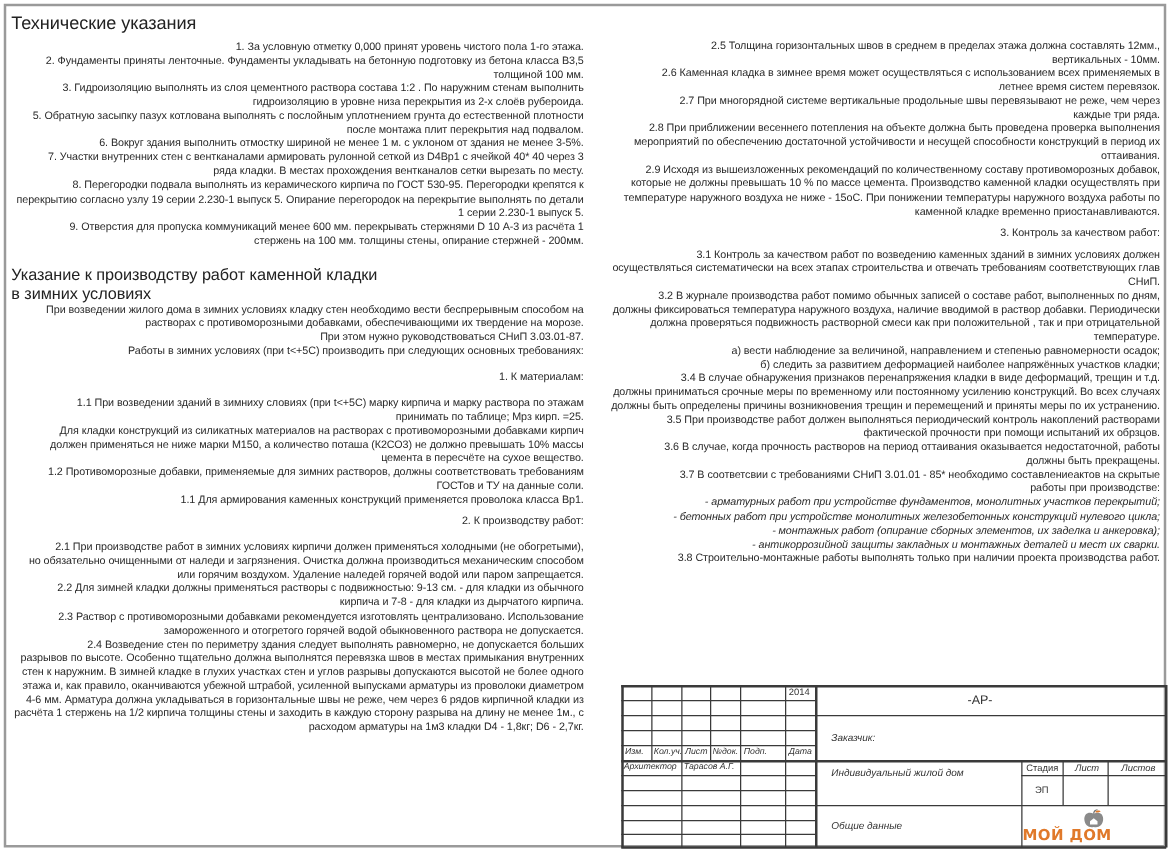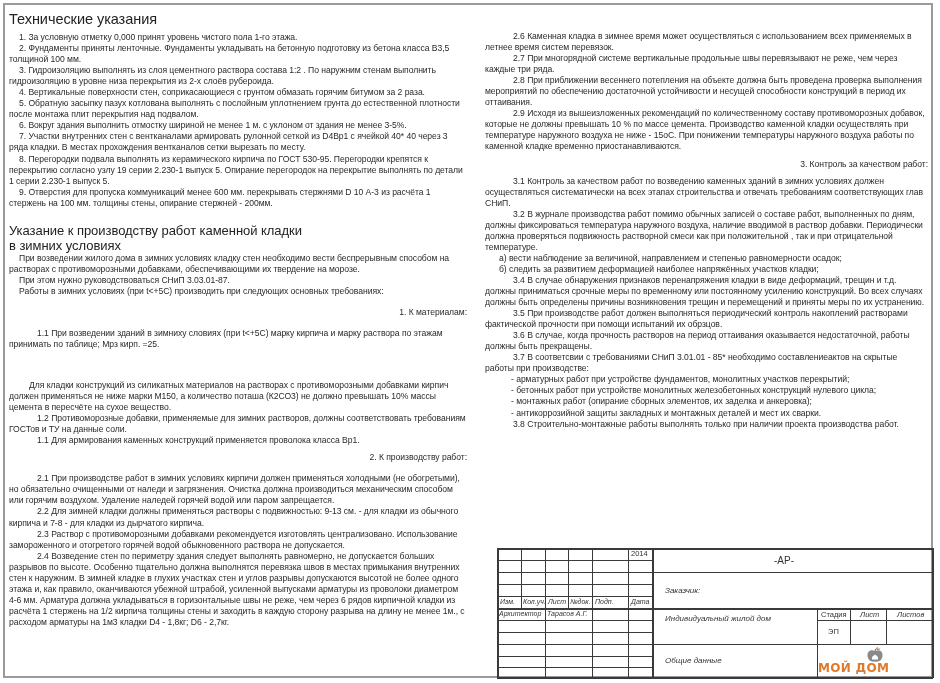--- a/index.html
+++ b/index.html
@@ -9,26 +9,26 @@
     position: absolute; left: 3px; top: 3px; width: 930px; height: 675px;
     border: 2px solid #9a9a9a; border-bottom-width: 2px;
   }
   .col {
     position: absolute; font-size: 8.6px; line-height: 11.05px; letter-spacing: -0.05px;
   }
   .col-left { left: 9px; top: 10px; width: 458px; }
   .col-right { left: 485px; top: 31px; width: 443px; }
   .h-main { font-size: 14.5px; line-height: 18px; text-align: left; color: #222; font-weight: normal; }
   .h-sub { font-size: 8.6px; line-height: 11px; text-align: right; }
-  p { margin: 0; }
+  p { margin: 0; text-align: right; }
   .ind1 { text-indent: 10px; }
   .ind2 { text-indent: 28px; }
   .ind3 { text-indent: 26px; }
   .sub-item { padding-left: 14px; }
-  .dash-item { text-indent: 26px; }
+  .dash-item { text-indent: 26px; font-style: italic; }
   .gap-s { height: 6px; }
   .gap-m { height: 10px; }
   .gap-l { height: 14px; }
 
   
   .stamp { position: absolute; left: 497px; top: 548px; width: 360px; height: 130px; }
   .stamp .ln { position: absolute; background: #3a3a3a; }
   .stamp .cell-text { position: absolute; font-family: "Liberation Sans", sans-serif; color: #333; white-space: nowrap; }
   .it { font-style: italic; }
   .logo { position: absolute; left: 338px; top: 100px; width: 96px; height: 30px; }
@@ -39,53 +39,53 @@
 <body>
 
 <div class="sheet-frame"></div>
 
 <div class="col col-left">
   <h1 class="h-main" style="margin-bottom:4px;">Технические указания</h1>
   <div>
     <p class="ind1">1.  За условную отметку 0,000 принят уровень чистого пола 1-го этажа.</p>
     <p class="ind1">2.  Фундаменты приняты ленточные. Фундаменты укладывать на бетонную подготовку из бетона класса В3,5 толщиной 100 мм.</p>
     <p class="ind1">3.  Гидроизоляцию выполнять  из слоя  цементного раствора  состава 1:2 .  По наружним стенам выполнить гидроизоляцию в уровне низа перекрытия из 2-х слоёв рубероида.</p>
-    <p class="ind1">4.  Вертикальные поверхности стен, соприкасающиеся с грунтом обмазать горячим битумом за 2 раза.</p>
     <p class="ind1">5.  Обратную засыпку пазух котлована выполнять с послойным уплотнением грунта до естественной плотности после монтажа плит перекрытия над подвалом.</p>
     <p class="ind1">6.  Вокруг здания выполнить отмостку шириной не менее 1 м. с уклоном от здания не менее 3-5%.</p>
     <p class="ind1">7.  Участки внутренних стен с вентканалами армировать рулонной сеткой из D4Вр1  с ячейкой 40* 40 через 3 ряда кладки.  В местах прохождения вентканалов сетки вырезать по месту.</p>
     <p class="ind1">8. Перегородки подвала выполнять из керамического кирпича по ГОСТ 530-95.  Перегородки крепятся к перекрытию согласно узлу 19 серии 2.230-1 выпуск 5.  Опирание перегородок на перекрытие выполнять по детали 1 серии 2.230-1 выпуск 5.</p>
     <p class="ind1">9. Отверстия для пропуска коммуникаций менее 600 мм. перекрывать стержнями D 10 А-3 из расчёта 1 стержень на 100 мм. толщины стены, опирание стержней - 200мм.</p>
   </div>
 
   <div class="gap-l"></div>
   <h2 class="h-main" style="font-size:13px; line-height:15px;">Указание к производству работ каменной кладки</h2>
   <h2 class="h-main" style="font-size:13px; line-height:15px;">в зимних условиях</h2>
   <p class="ind1">При возведении жилого дома в зимних условиях кладку стен необходимо вести беспрерывным способом на растворах с противоморозными добавками, обеспечивающими их твердение на морозе.</p>
   <p class="ind1">При этом нужно руководствоваться СНиП 3.03.01-87.</p>
   <p class="ind1">Работы в зимних условиях (при t&lt;+5С) производить при следующих основных требованиях:</p>
 
   <div class="gap-m"></div>
   <p class="h-sub">1. К материалам:</p>
   <div class="gap-m"></div>
   <p class="ind2">1.1   При возведении  зданий в зимниху словиях (при t&lt;+5С) марку кирпича и марку раствора по этажам принимать по таблице; Мрз кирп. =25.</p>
-  <p class="ind3" style="text-indent:20px;margin-top:30px;">Для кладки конструкций из силикатных материалов на растворах с противоморозными добавками кирпич должен применяться не ниже марки М150, а количество поташа (К2СО3) не должно превышать 10% массы цемента в пересчёте на сухое вещество.</p>
+  <p class="ind3" style="text-indent:20px;">Для кладки конструкций из силикатных материалов на растворах с противоморозными добавками кирпич должен применяться не ниже марки М150, а количество поташа (К2СО3) не должно превышать 10% массы цемента в пересчёте на сухое вещество.</p>
   <p class="ind2">1.2   Противоморозные добавки, применяемые для зимних растворов, должны соответствовать требованиям ГОСТов и ТУ на данные соли.</p>
   <p class="ind2">1.1   Для армирования каменных конструкций применяется проволока класса Вр1.</p>
 
   <div class="gap-s"></div>
   <p class="h-sub">2. К производству работ:</p>
   <div class="gap-m"></div>
   <p class="ind2">2.1   При производстве работ в зимних условиях кирпичи должен применяться холодными (не обогретыми), но обязательно очищенными от наледи и загрязнения. Очистка должна производиться механическим способом или горячим воздухом. Удаление наледей горячей водой или паром запрещается.</p>
   <p class="ind2">2.2   Для зимней кладки должны применяться растворы с подвижностью: 9-13 см. - для кладки из обычного кирпича и 7-8 - для кладки из дырчатого кирпича.</p>
   <p class="ind2">2.3   Раствор с противоморозными добавками рекомендуется изготовлять централизовано. Использование замороженного и отогретого горячей водой обыкновенного раствора не допускается.</p>
   <p class="ind2">2.4   Возведение стен по периметру здания следует выполнять равномерно, не допускается больших разрывов по высоте. Особенно тщательно должна выполнятся перевязка швов в местах примыкания внутренних стен к наружним. В зимней кладке в глухих участках стен и углов разрывы допускаются высотой не более одного этажа и, как правило, оканчиваются убежной штрабой, усиленной выпусками арматуры из проволоки диаметром 4-6 мм. Арматура должна укладываться в горизонтальные швы не реже, чем через 6 рядов кирпичной кладки из расчёта 1 стержень на 1/2 кирпича толщины стены и заходить в каждую сторону разрыва на длину не менее 1м., с расходом арматуры на 1м3 кладки D4 - 1,8кг; D6 - 2,7кг.</p>
 </div>
 
 <div class="col col-right">
+  <p class="ind2">2.5   Толщина горизонтальных швов в среднем в пределах этажа должна составлять 12мм., вертикальных - 10мм.</p>
   <p class="ind2">2.6   Каменная кладка в зимнее время может осуществляться с использованием всех применяемых в летнее время систем перевязок.</p>
   <p class="ind2">2.7   При многорядной системе вертикальные продольные швы перевязывают не реже, чем через каждые три ряда.</p>
   <p class="ind2">2.8   При приближении весеннего потепления на объекте должна быть проведена проверка выполнения мероприятий по обеспечению достаточной устойчивости и несущей способности конструкций в период их оттаивания.</p>
   <p class="ind2">2.9   Исходя из вышеизложенных рекомендаций по количественному составу противоморозных добавок, которые не должны превышать 10 % по массе цемента. Производство каменной кладки осуществлять при температуре наружного воздуха не ниже - 15оС.  При понижении температуры наружного воздуха работы по каменной кладке временно приостанавливаются.</p>
 
   <div class="gap-s"></div>
   <p class="h-sub">3. Контроль за качеством работ:</p>
   <div class="gap-s"></div>
   <p class="ind2">3.1   Контроль за качеством работ по возведению каменных зданий в зимних условиях должен осуществляться систематически на всех этапах строительства и отвечать требованиям соответствующих глав СНиП.</p>
   <p class="ind2">3.2   В журнале производства работ помимо обычных записей о составе работ, выполненных по дням, должны фиксироваться температура наружного воздуха, наличие вводимой в раствор добавки. Периодически должна проверяться подвижность растворной смеси как при положительной , так и при отрицательной температуре.</p>

